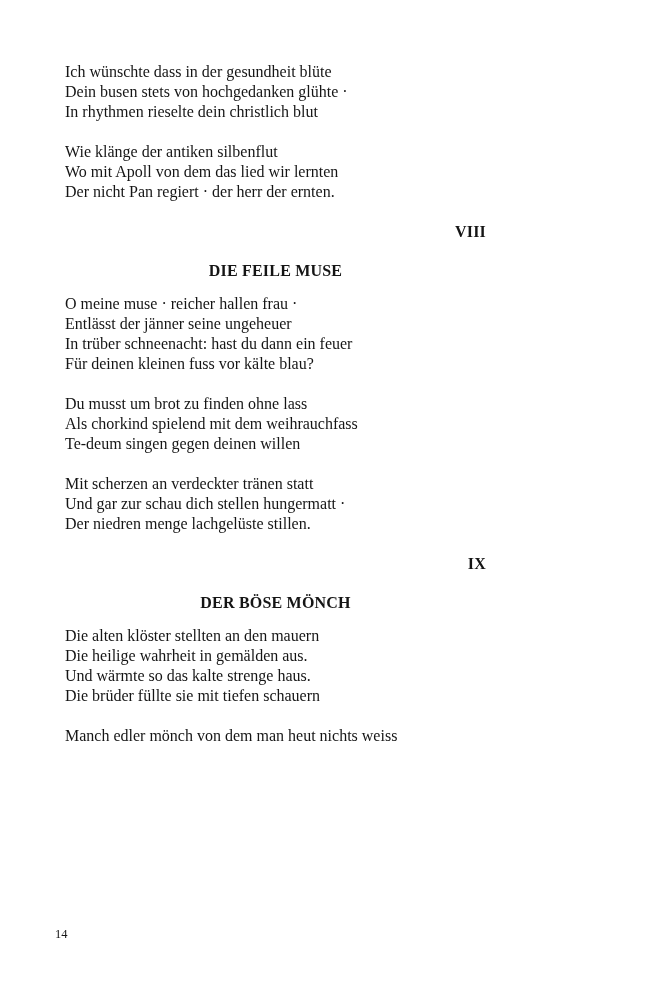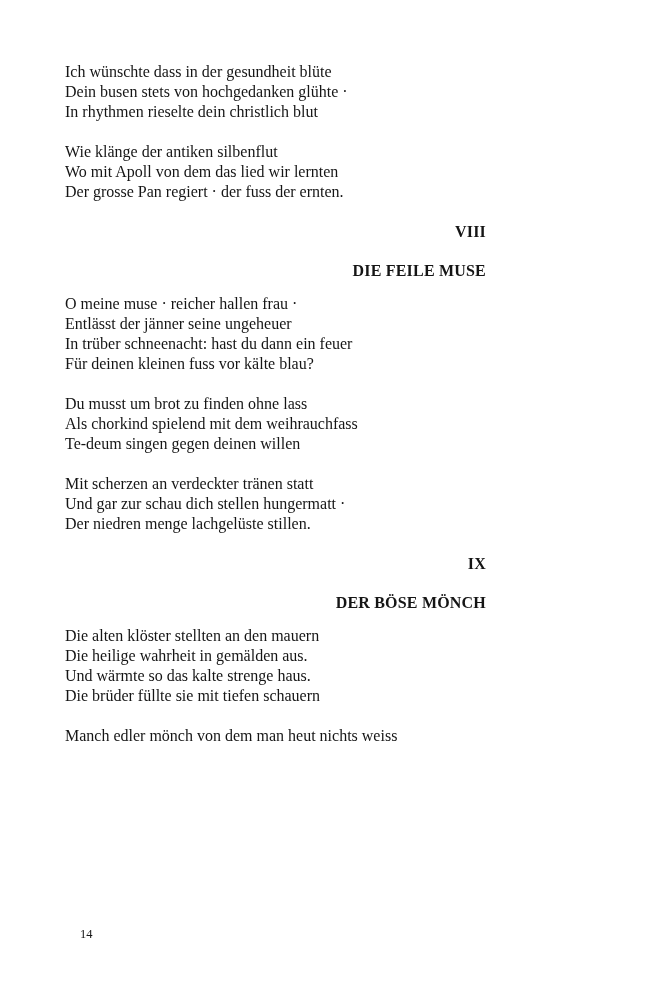--- a/index.html
+++ b/index.html
@@ -35,45 +35,44 @@
     text-align: center;
     font-weight: bold;
     letter-spacing: 0.2px;
   }
   .heading.numeral {
     margin: 16px 0 19px 0;
     text-align: right;
   }
   .heading.title {
     margin: 19px 0 13px 0;
-    text-align: right;
   }
   .page-number {
     position: absolute;
-    left: 80px;
+    left: 55px;
     bottom: 50px;
     font-size: 12.5px;
     line-height: 1;
     color: #151515;
   }
 </style>
 </head>
 <body>
 
 <main class="page">
   <div class="content" id="content">
       <div class="stanza">
         <div class="poem-line">Ich wünschte dass in der gesundheit blüte</div>
         <div class="poem-line">Dein busen stets von hochgedanken glühte ·</div>
         <div class="poem-line">In rhythmen rieselte dein christlich blut</div>
       </div>
       <div class="stanza">
         <div class="poem-line">Wie klänge der antiken silbenflut</div>
         <div class="poem-line">Wo mit Apoll von dem das lied wir lernten</div>
-        <div class="poem-line">Der grosse Pan regiert · der fuss der ernten.</div>
+        <div class="poem-line">Der nicht Pan regiert · der herr der ernten.</div>
       </div>
       <div class="heading numeral">VIII</div>
       <div class="heading title">DIE FEILE MUSE</div>
       <div class="stanza">
         <div class="poem-line">O meine muse · reicher hallen frau ·</div>
         <div class="poem-line">Entlässt der jänner seine ungeheuer</div>
         <div class="poem-line">In trüber schneenacht: hast du dann ein feuer</div>
         <div class="poem-line">Für deinen kleinen fuss vor kälte blau?</div>
       </div>
       <div class="stanza">

